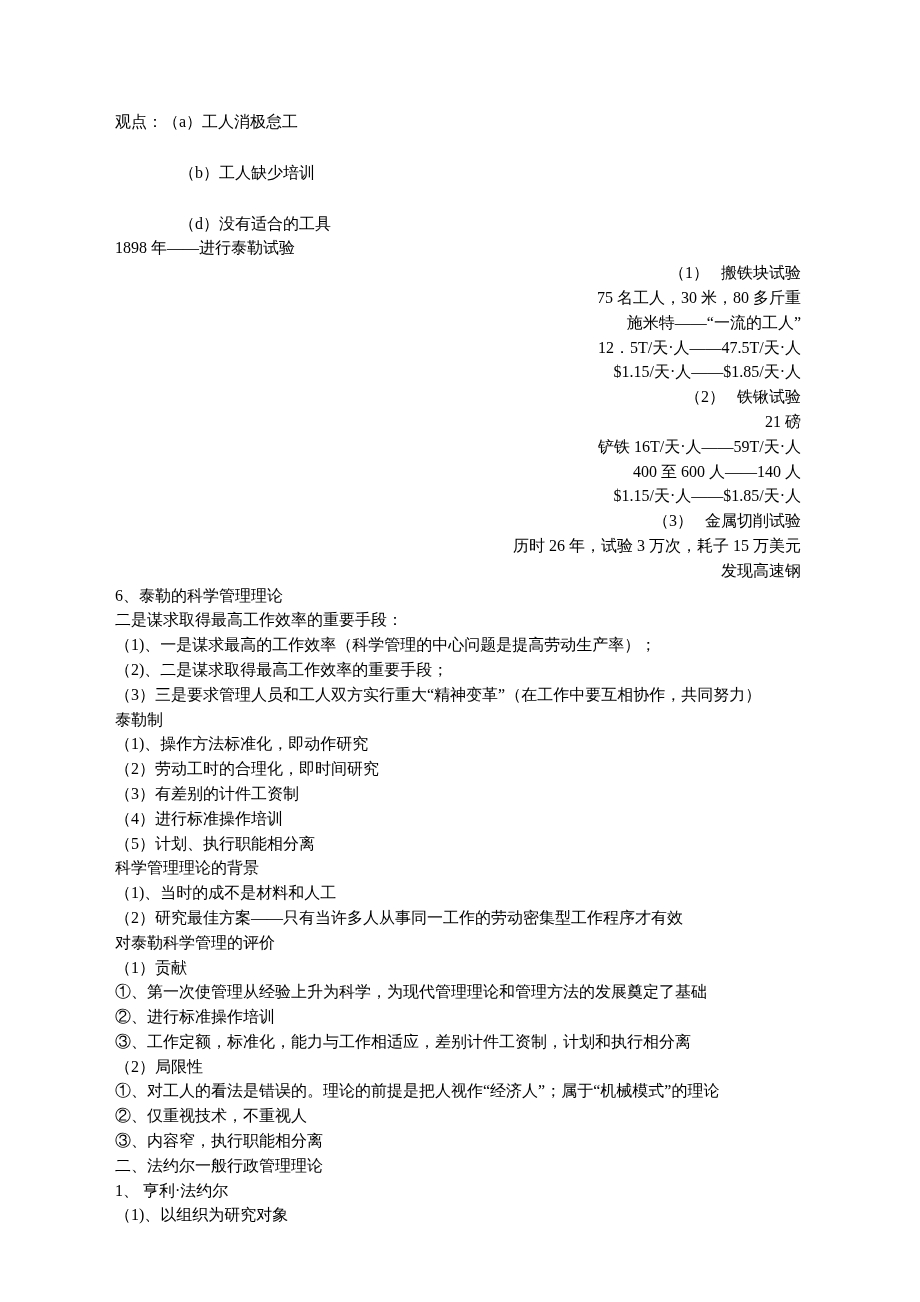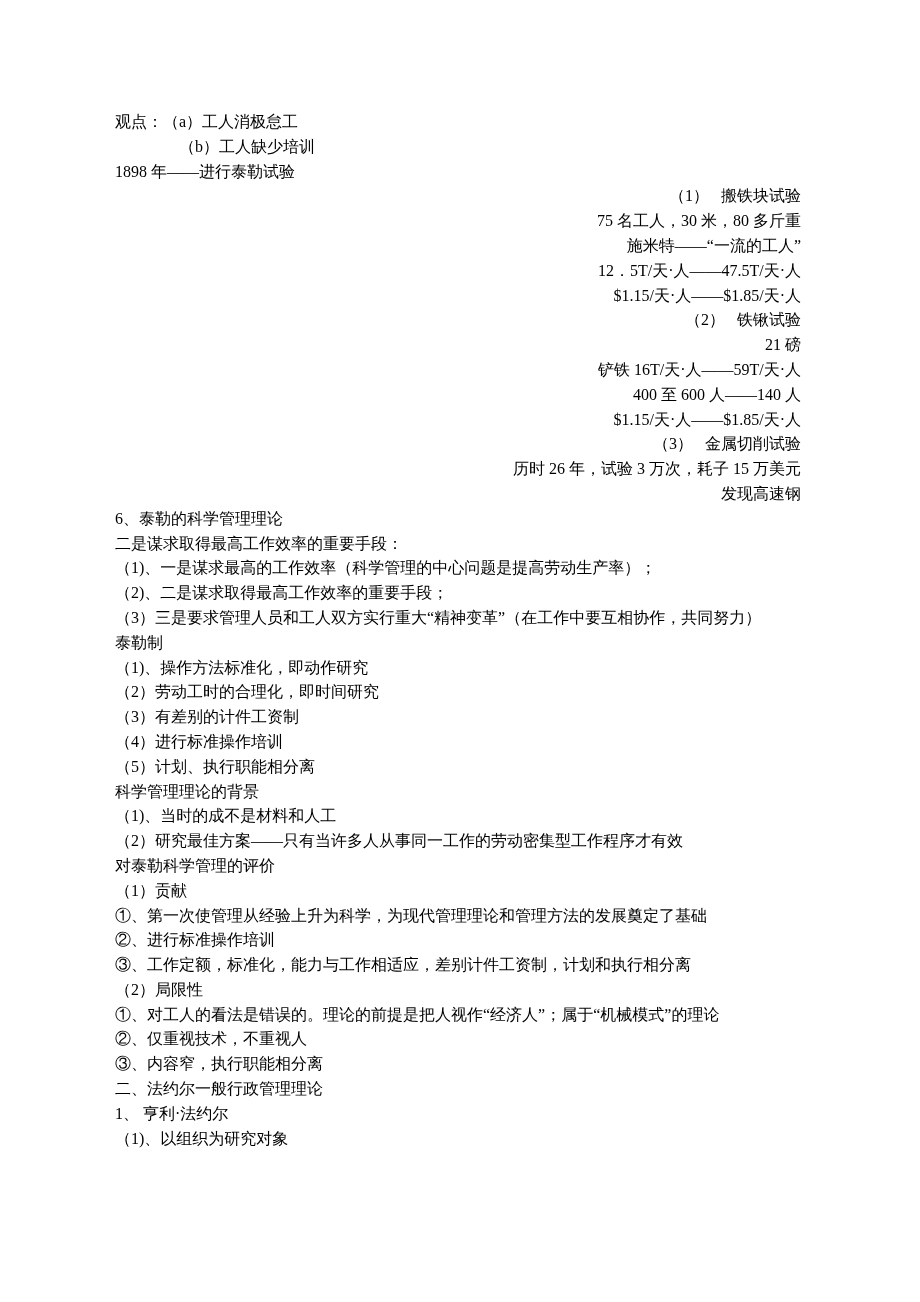--- a/index.html
+++ b/index.html
@@ -15,29 +15,30 @@
     width: 916px;
     min-height: 1302px;
     padding: 110px 115px 80px 115px;
     box-sizing: border-box;
     background: #ffffff;
   }
   .line {
     white-space: pre;
   }
   .ind0 { padding-left: 0; }
-  .ind1 { padding-left: 64px; }
+  .ind1 { padding-left: 64px; margin-top: 26px; }
   .ind2 { padding-left: 40px; text-align: right; }
 </style>
 </head>
 <body>
 
 <div class="page" id="page">
     <div class="line ind0">观点：（a）工人消极怠工</div>
     <div class="line ind1">（b）工人缺少培训</div>
+    <div class="line ind1">（d）没有适合的工具</div>
     <div class="line ind0">1898 年——进行泰勒试验</div>
     <div class="line ind2"> （1）   搬铁块试验</div>
     <div class="line ind2">75 名工人，30 米，80 多斤重</div>
     <div class="line ind2">施米特——“一流的工人”</div>
     <div class="line ind2">12．5T/天·人——47.5T/天·人</div>
     <div class="line ind2">$1.15/天·人——$1.85/天·人</div>
     <div class="line ind2"> （2）   铁锹试验</div>
     <div class="line ind2">21 磅</div>
     <div class="line ind2">铲铁 16T/天·人——59T/天·人</div>
     <div class="line ind2">400 至 600 人——140 人</div>

